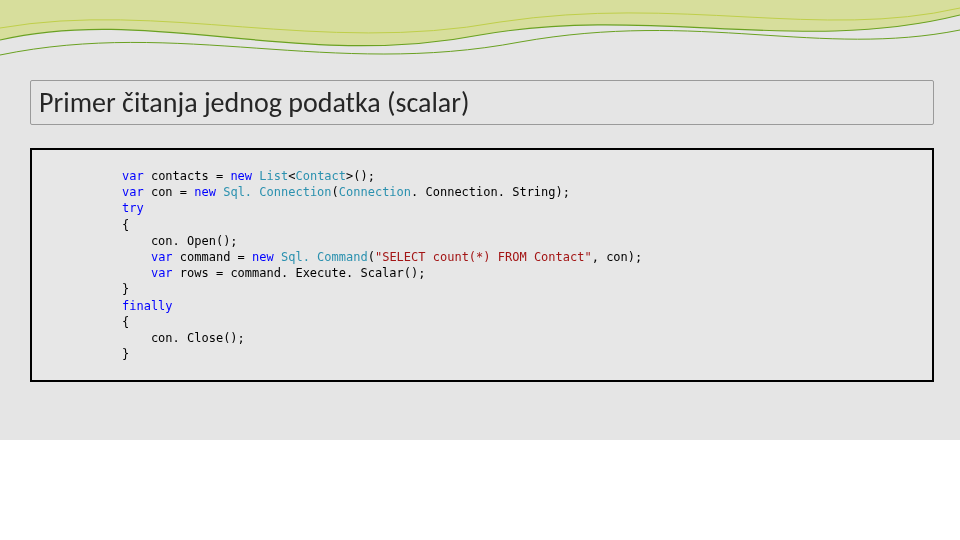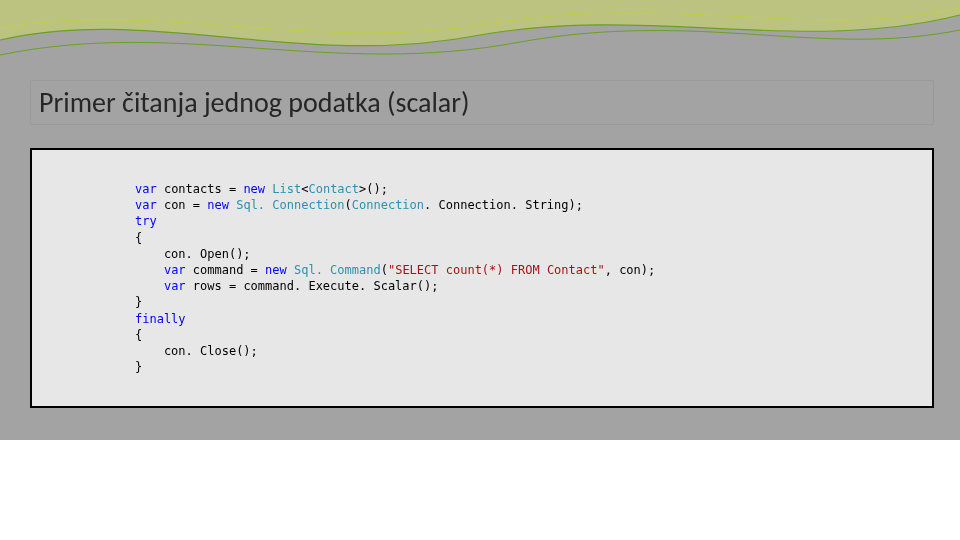--- a/index.html
+++ b/index.html
@@ -1,22 +1,22 @@
 <!DOCTYPE html>
 <html><head>
 <meta charset="utf-8">
 <style>
   html,body{margin:0;padding:0;width:960px;height:540px;background:#fff;font-family:Calibri,Arial,sans-serif;overflow:hidden}
-  .slide{position:relative;width:960px;height:440px;background:#a3a3a3}
+  .slide{position:relative;width:960px;height:440px;background:#e5e5e5}
   
   .swoosh{position:absolute;top:0;left:0;width:960px;height:80px;pointer-events:none}
   .title-box{position:absolute;left:30px;right:26px;top:80px;border:1px solid #9a9a9a;border-radius:2px;padding:4px 8px}
   .title{font-size:28px;color:#262626;font-weight:400}
   .code-box{position:absolute;left:30px;right:26px;top:148px;border:2px solid #000;background:#e7e7e7;padding:18px 20px 18px 90px}
-  pre{margin:13px;font-family:Consolas,Menlo,monospace;font-size:12px;line-height:1.35;white-space:pre}
+  pre{margin:0;font-family:Consolas,Menlo,monospace;font-size:12px;line-height:1.35;white-space:pre}
   .kw{color:#0000ff}
   .ty{color:#2b91af}
   .str{color:#a31515}
 </style>
 </head>
 <body>
 
 <div class="slide">
 
   <svg class="swoosh" viewBox="0 0 960 80" preserveAspectRatio="none">

